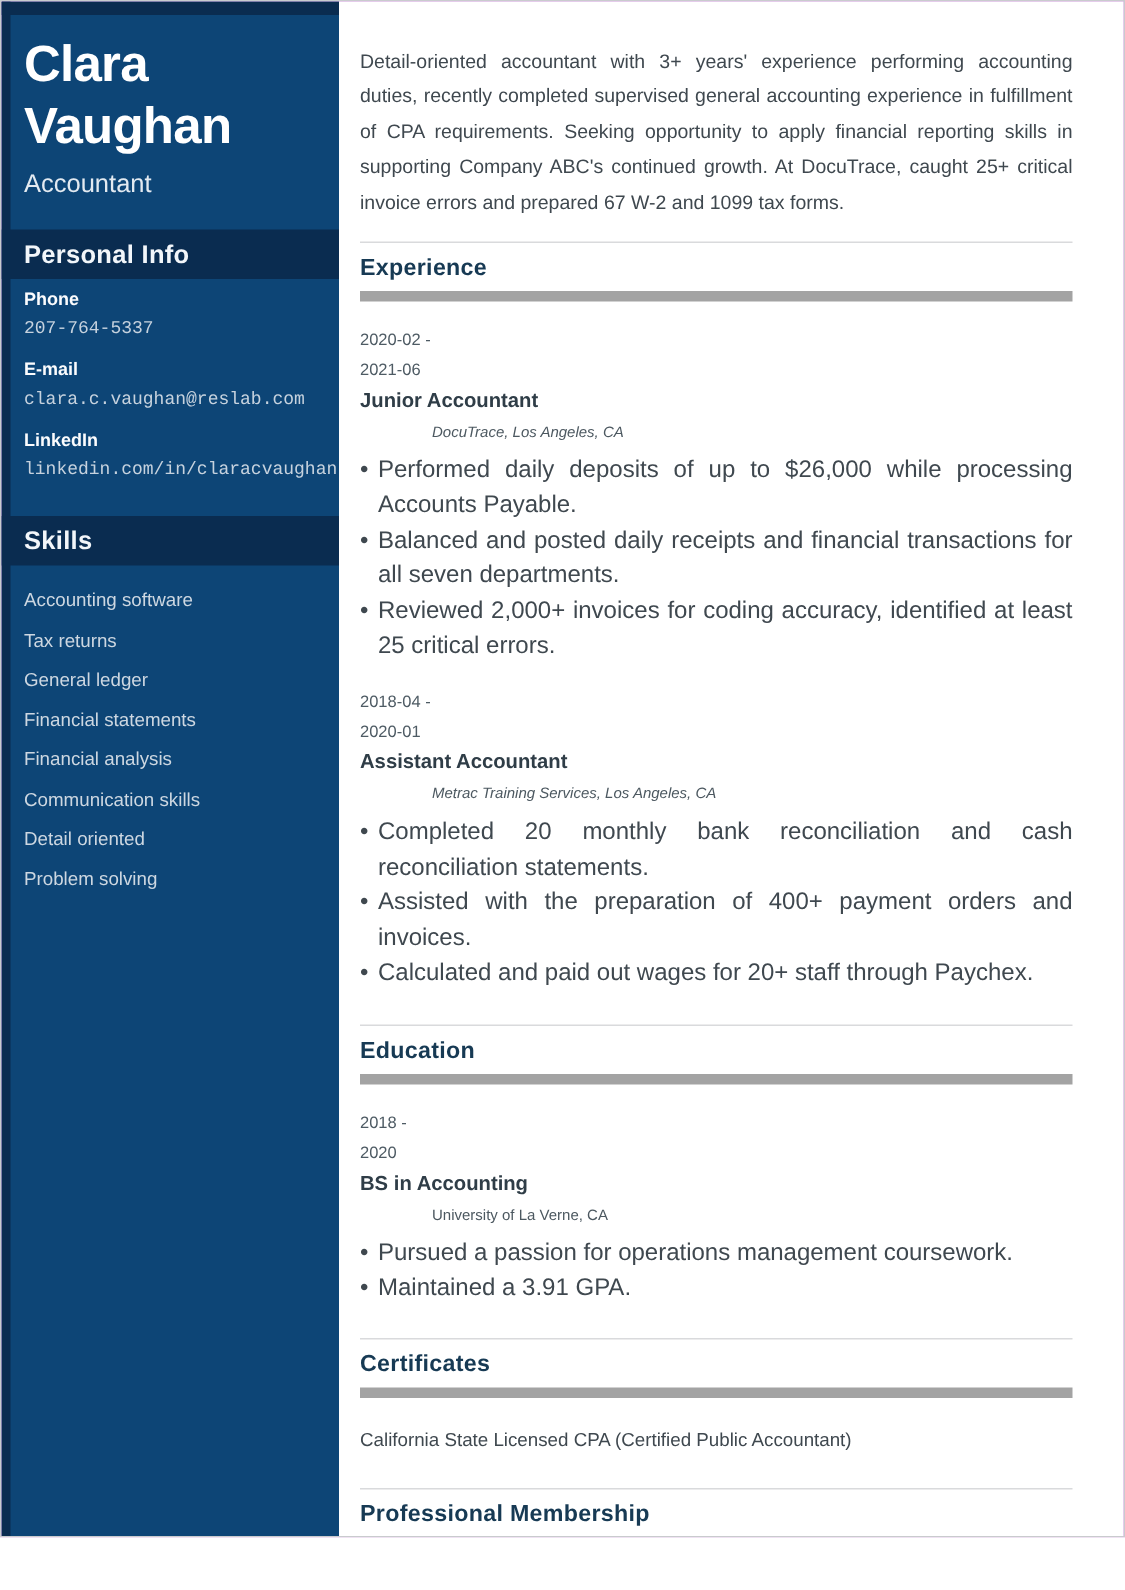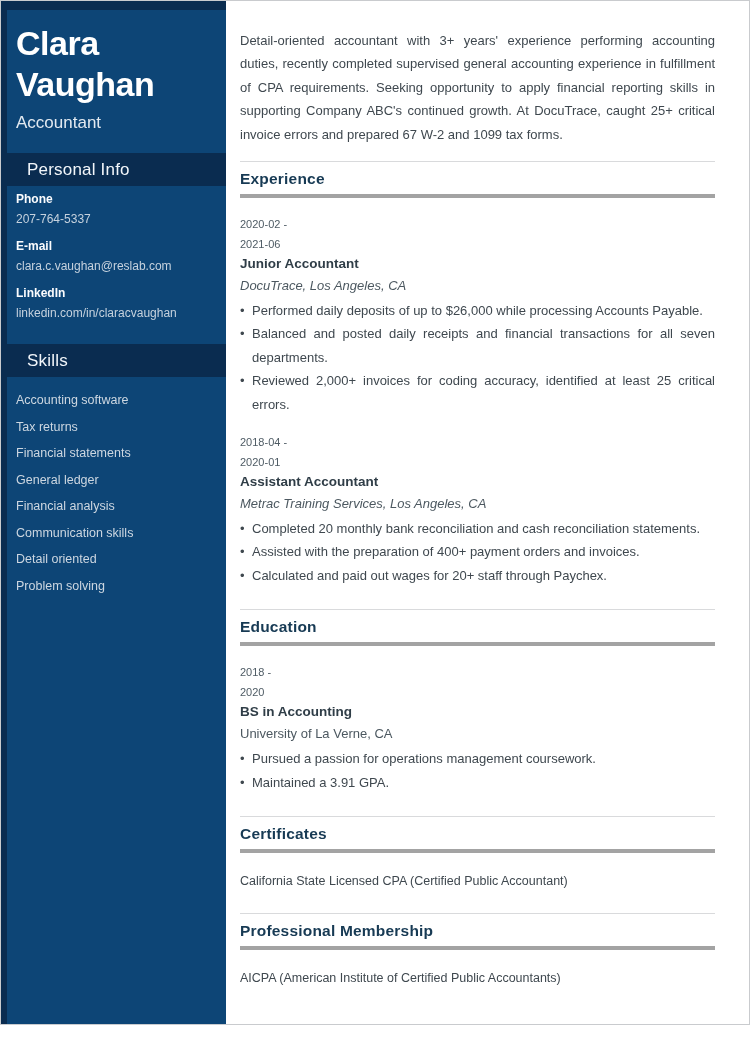--- a/index.html
+++ b/index.html
@@ -38,76 +38,76 @@
     letter-spacing:-0.5px; color:#ffffff;
   }
   .job-title {
     margin:6px 12px 0 15px;
     font-size:17px; line-height:24px; color:#e3eaf1;
   }
   .band {
     margin-top:18px;
     height:33px; line-height:33px;
     background:#0a2c50;
-    font-size:17px; font-weight:normal; color:#f2f6fa;
-    padding-left:26px;
+    font-size:17px; font-weight:bold; color:#f2f6fa;
+    padding-left:15px;
     letter-spacing:0.2px;
   }
   .band.skills-band { margin-top:22px; }
 
   .contact { padding:4px 15px 0 15px; }
   .contact-group { margin-bottom:9px; }
   .contact-label { font-size:12px; font-weight:bold; line-height:18px; color:#fbfcfe; }
-  .contact-value { font-size:12px; line-height:18px; margin-top:2px; color:#c6d2de; }
+  .contact-value { font-size:12px; line-height:18px; margin-top:2px; color:#c6d2de;font-family:Liberation Mono, monospace; }
 
   .skills-list { list-style:none; padding:10px 15px 0 15px; }
   .skills-list li { font-size:12.5px; line-height:26.5px; color:#cdd7e1; }
 
   
   .main {
     flex:1;
     background:#ffffff;
     padding:28px 34px 0 14px;
   }
   .summary {
     font-size:13px; line-height:23.4px;
     color:#3f484f; text-align:justify;
   }
 
   .section { margin-top:22px; }
   .section.first { margin-top:15px; }
   .sec-head {
     border-top:1px solid #d9dadc;
-    border-bottom:4px solid #a3a3a3;
+    border-bottom:7px solid #a3a3a3;
     padding:7px 0 6px 0;
   }
   .sec-head h2 {
     font-size:15.5px; line-height:19px; font-weight:bold;
     color:#173a54; letter-spacing:0.2px;
   }
 
   .entry { display:flex; margin-top:14px;flex-direction:column; }
   .entry-dates {
     width:82px; min-width:82px;
     font-size:11px; line-height:20px; color:#4e5b64;
     padding-top:2px;
   }
   .entry-body { flex:1; }
   .entry-title {
     font-size:13.5px; line-height:20px; font-weight:bold; color:#2f3d47;
   }
   .entry-sub {
-    font-size:13px; line-height:20px; color:#4c5860; margin-top:2px;
+    font-size:10px; line-height:20px; color:#4c5860; margin-top:2px;margin-left:48px;
   }
   .entry-sub.italic { font-style:italic; }
 
   .bullets { list-style:none; margin-top:3px; }
   .bullets li {
     position:relative; padding-left:12px;
-    font-size:13px; line-height:23.4px;
+    font-size:16px; line-height:23.4px;
     color:#3f484f; text-align:justify;
   }
   .bullets li::before {
     content:"\2022"; position:absolute; left:0; top:0; color:#3f484f;
   }
 
   .plain-item {
     font-size:12.5px; line-height:20px; color:#3f484f;
   }
   .entry.compact { margin-top:16px; margin-bottom:20px; }
@@ -136,22 +136,22 @@
         <div class="contact-label">LinkedIn</div>
         <div class="contact-value">linkedin.com/in/claracvaughan</div>
       </div>
     </div>
 
     <div class="band skills-band">Skills</div>
 
     <ul class="skills-list">
       <li>Accounting software</li>
       <li>Tax returns</li>
+      <li>General ledger</li>
       <li>Financial statements</li>
-      <li>General ledger</li>
       <li>Financial analysis</li>
       <li>Communication skills</li>
       <li>Detail oriented</li>
       <li>Problem solving</li>
     </ul>
   </aside>
 
   <main class="main">
 
     <p class="summary">Detail-oriented accountant with 3+ years' experience performing accounting duties, recently completed supervised general accounting experience in fulfillment of CPA requirements. Seeking opportunity to apply financial reporting skills in supporting Company ABC's continued growth. At DocuTrace, caught 25+ critical invoice errors and prepared 67 W-2 and 1099 tax forms.</p>

